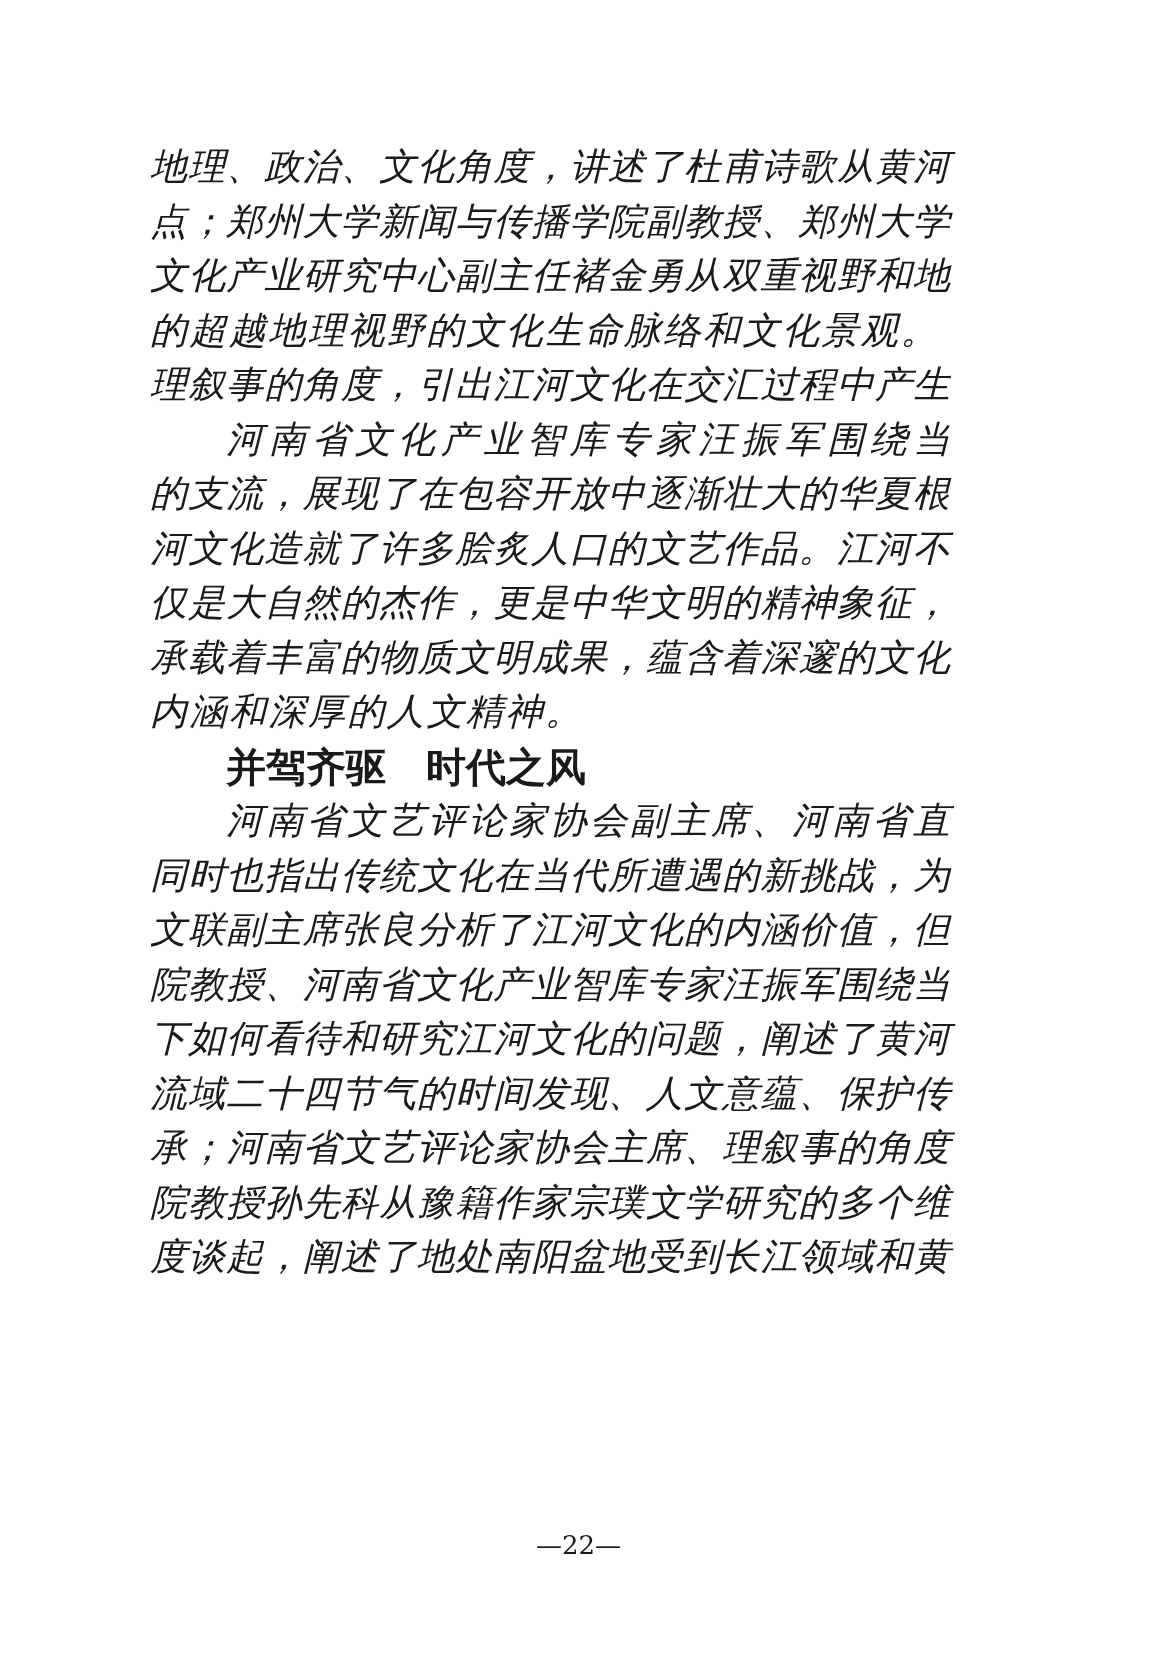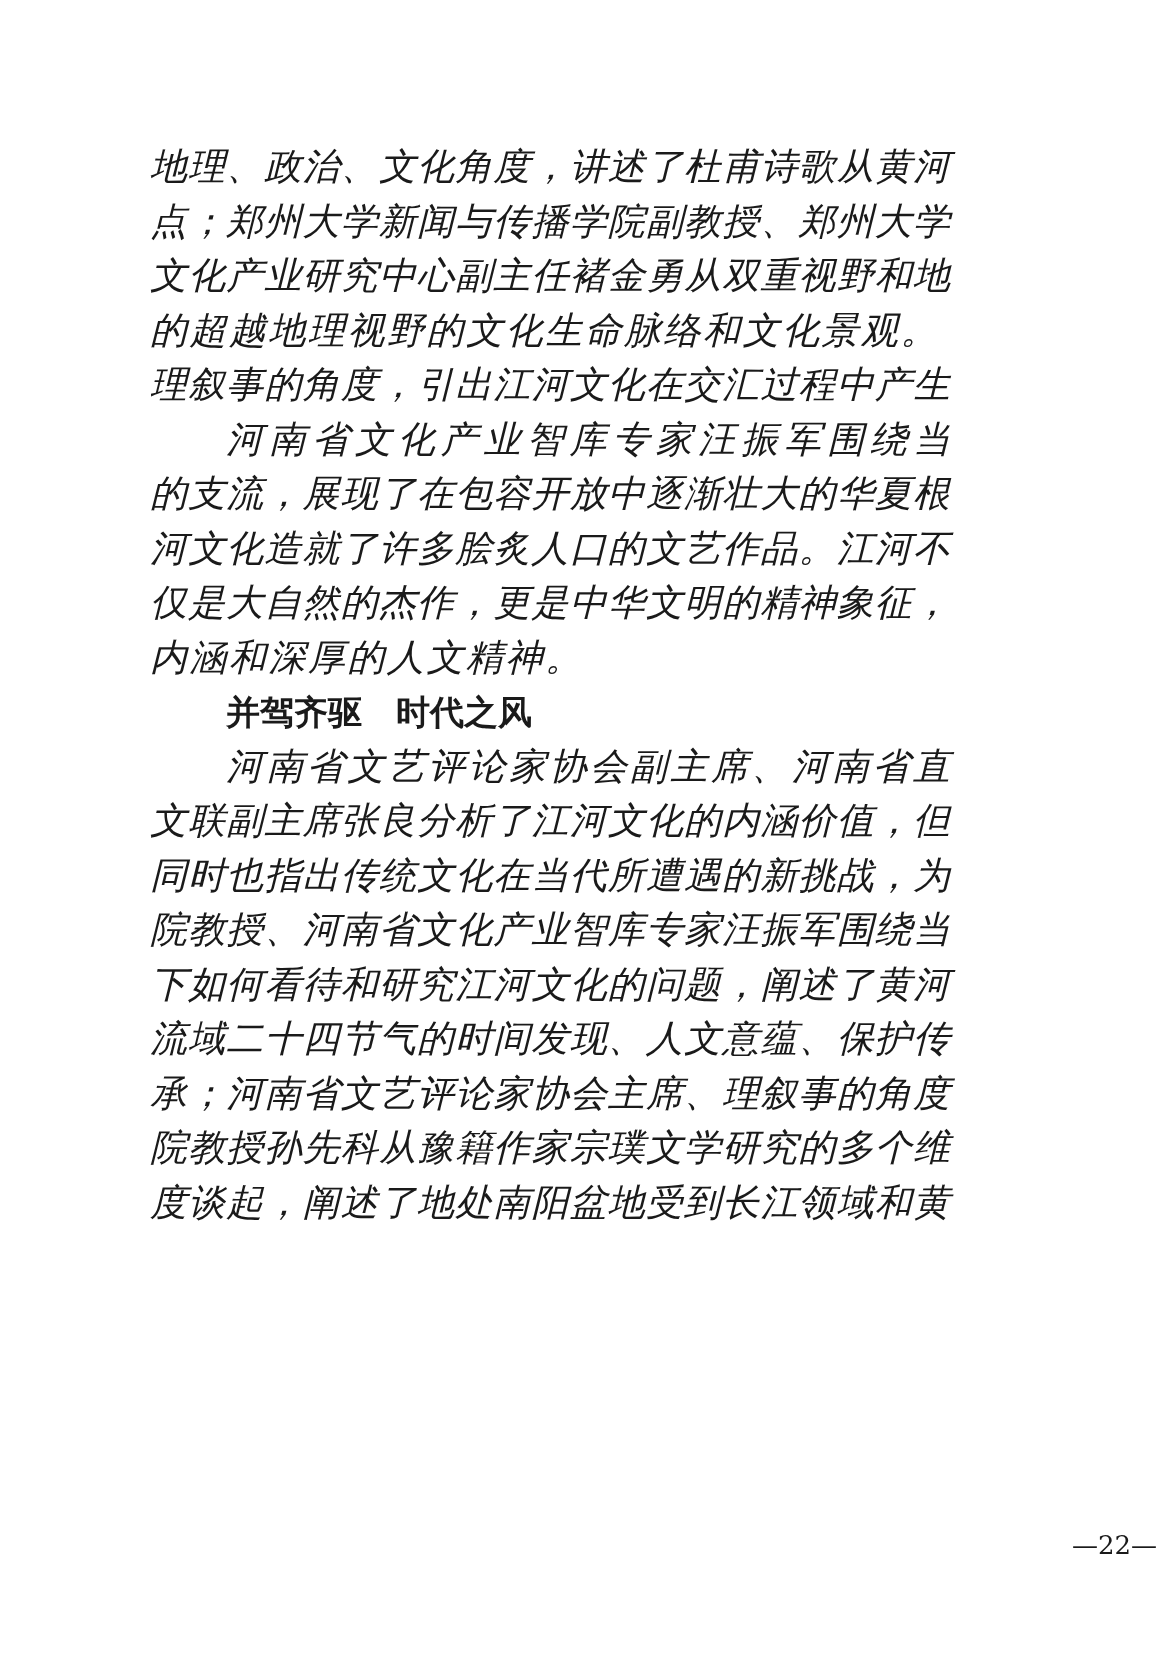--- a/index.html
+++ b/index.html
@@ -34,58 +34,59 @@
     .line.last {
       text-align-last: left;
       letter-spacing: 2.5px;
     }
     .line.indent {
       padding-left: 76px;
     }
     .heading {
       height: 54.5px;
       line-height: 54.5px;
-      font-size: 34px;
+      font-size: 40px;
       font-weight: bold;
       font-family: "DejaVu Sans", "Liberation Sans", sans-serif;
       padding-left: 76px;
       white-space: pre;
     }
     .page-number {
       position: absolute;
       left: 0;
       width: 1157px;
       top: 1530px;
-      text-align: right;
+      text-align: center;
       font-size: 26px;
       font-family: "DejaVu Serif", "Liberation Serif", serif;
       color: #1a1a1a;
     }
   </style>
 </head>
 <body>
 
 <div class="page">
   <div class="line">地理、政治、文化角度，讲述了杜甫诗歌从黄河</div>
   <div class="line">点；郑州大学新闻与传播学院副教授、郑州大学</div>
   <div class="line">文化产业研究中心副主任褚金勇从双重视野和地</div>
   <div class="line last">的超越地理视野的文化生命脉络和文化景观。</div>
   <div class="line">理叙事的角度，引出江河文化在交汇过程中产生</div>
 
   <div class="line indent">河南省文化产业智库专家汪振军围绕当</div>
   <div class="line">的支流，展现了在包容开放中逐渐壮大的华夏根</div>
   <div class="line">河文化造就了许多脍炙人口的文艺作品。江河不</div>
   <div class="line">仅是大自然的杰作，更是中华文明的精神象征，</div>
+  <div class="line">承载着丰富的物质文明成果，蕴含着深邃的文化</div>
   <div class="line last">内涵和深厚的人文精神。</div>
 
   <div class="heading">并驾齐驱　时代之风</div>
 
   <div class="line indent">河南省文艺评论家协会副主席、河南省直</div>
+  <div class="line">同时也指出传统文化在当代所遭遇的新挑战，为</div>
   <div class="line">文联副主席张良分析了江河文化的内涵价值，但</div>
-  <div class="line">同时也指出传统文化在当代所遭遇的新挑战，为</div>
   <div class="line">院教授、河南省文化产业智库专家汪振军围绕当</div>
   <div class="line">下如何看待和研究江河文化的问题，阐述了黄河</div>
   <div class="line">流域二十四节气的时间发现、人文意蕴、保护传</div>
   <div class="line">承；河南省文艺评论家协会主席、理叙事的角度</div>
   <div class="line">院教授孙先科从豫籍作家宗璞文学研究的多个维</div>
   <div class="line">度谈起，阐述了地处南阳盆地受到长江领域和黄</div>
 </div>
 
 <div class="page-number">—22—</div>
 

